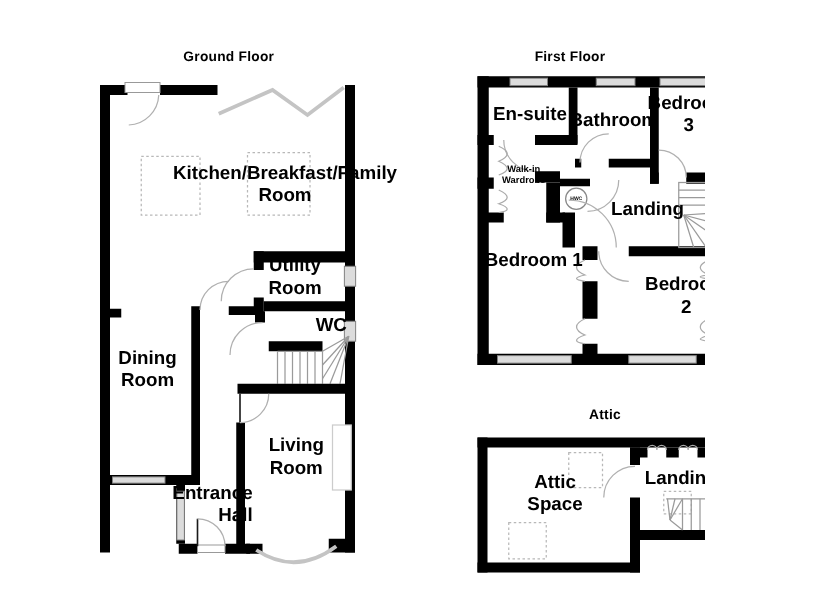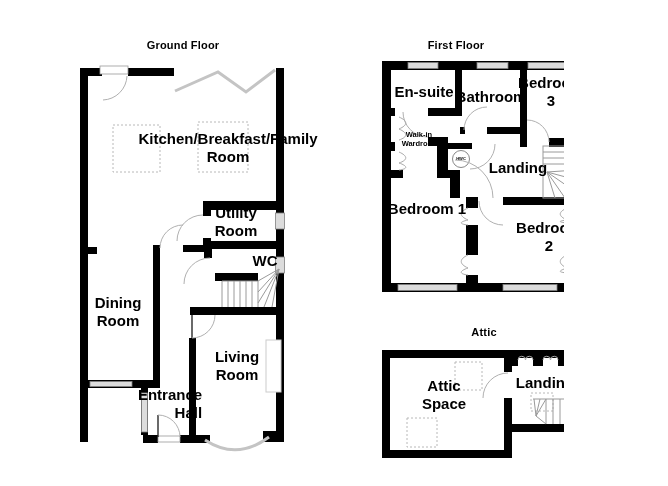--- a/index.html
+++ b/index.html
@@ -213,21 +213,21 @@
     </g>
   </g>
 </svg>
 
 <div class="label title" style="left:183px;top:46px;">Ground Floor</div>
 <div class="label" style="left:180px;top:148px;margin-left:48px;">Kitchen/Breakfast/Family
 Room</div>
 <div class="label" style="left:236px;top:222px;">Utility
 Room</div>
 <div class="label" style="left:265px;top:261px;">WC</div>
-<div class="label" style="left:118px;top:312px;">Dining
+<div class="label" style="left:118px;top:296px;">Dining
 Room</div>
 <div class="label" style="left:237px;top:366px;">Living
 Room</div>
 <div class="label" style="left:170px;top:404px;text-align:right;">Entrance
 Hall</div>
 
 <div class="label title" style="left:456px;top:46px;">First Floor</div>
 <div class="label" style="left:424px;top:92px;">En-suite</div>
 <div class="label" style="left:491px;top:97px;">Bathroom</div>
 <div class="label" style="left:551px;top:92px;">Bedroom 3</div>

